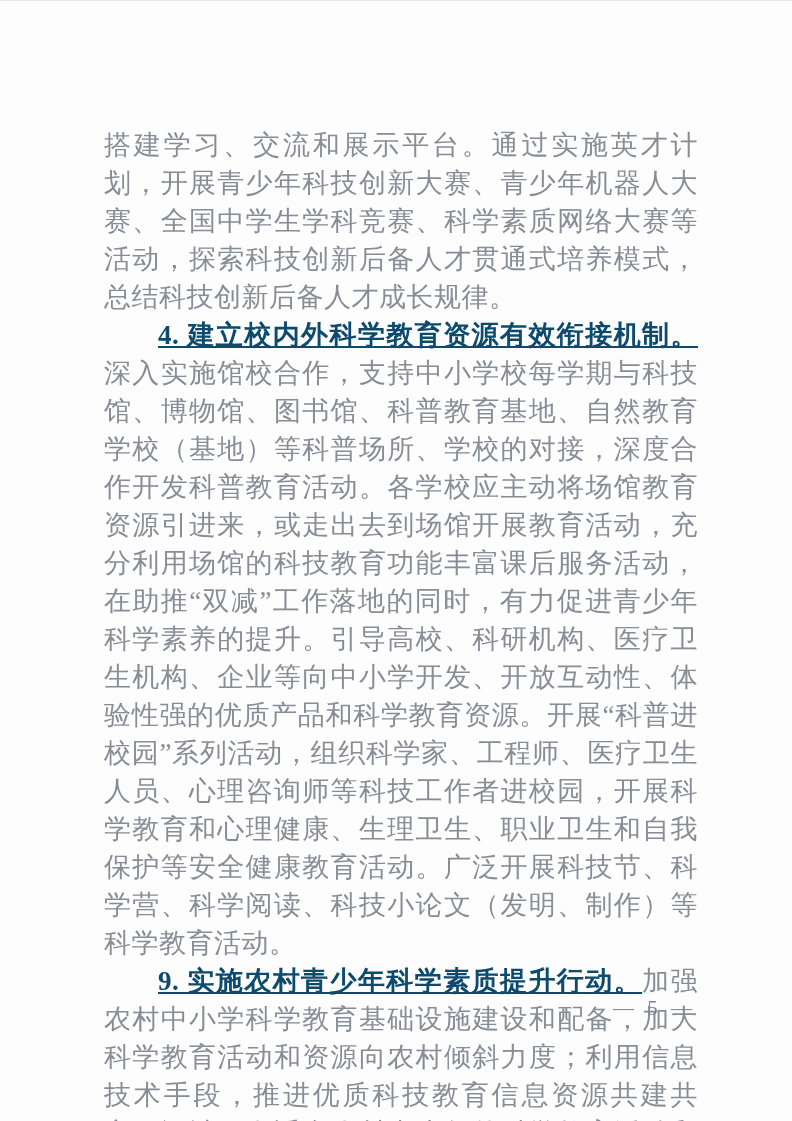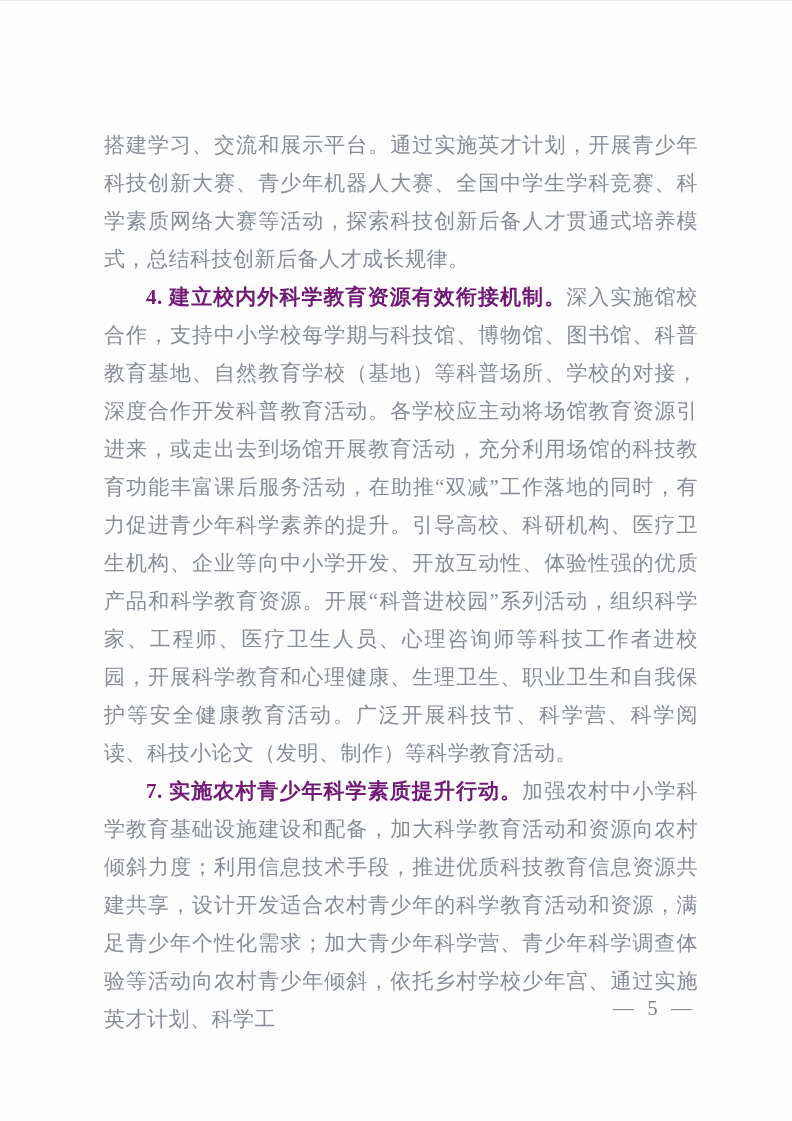--- a/index.html
+++ b/index.html
@@ -17,49 +17,50 @@
     box-shadow: inset 0 1px 0 #e8e8e8;
   }
   .doc-body {
     position: absolute;
     left: 104px;
     top: 126px;
     width: 594px;
   }
   p.para {
     margin: 0;
-    font-size: 21px;
+    font-size: 27px;
     line-height: 38px;
     text-align: justify;
     text-justify: inter-ideograph;
     color: #878d96;
     letter-spacing: 0.5px;
   }
   p.para.indent {
     text-indent: 2em;
   }
   .run { color: inherit; }
   .run.bold {
     font-weight: bold;
-    color: #701a75;
+    color: #0c4a6e;
+    text-decoration: underline;
   }
   .page-footer {
     position: absolute;
     top: 994px;
     right: 96px;
     font-size: 21px;
     line-height: 28px;
     color: #81868d;
     letter-spacing: 4px;
     font-family: "Liberation Serif", serif;
   }
 </style>
 </head>
 <body>
 
 <div class="page">
   <div class="doc-body">
       <p class="para"><span class="run">搭建学习、交流和展示平台。通过实施英才计划，开展青少年科技创新大赛、青少年机器人大赛、全国中学生学科竞赛、科学素质网络大赛等活动，探索科技创新后备人才贯通式培养模式，总结科技创新后备人才成长规律。</span></p>
       <p class="para indent"><span class="run bold">4. 建立校内外科学教育资源有效衔接机制。</span><span class="run">深入实施馆校合作，支持中小学校每学期与科技馆、博物馆、图书馆、科普教育基地、自然教育学校（基地）等科普场所、学校的对接，深度合作开发科普教育活动。各学校应主动将场馆教育资源引进来，或走出去到场馆开展教育活动，充分利用场馆的科技教育功能丰富课后服务活动，在助推“双减”工作落地的同时，有力促进青少年科学素养的提升。引导高校、科研机构、医疗卫生机构、企业等向中小学开发、开放互动性、体验性强的优质产品和科学教育资源。开展“科普进校园”系列活动，组织科学家、工程师、医疗卫生人员、心理咨询师等科技工作者进校园，开展科学教育和心理健康、生理卫生、职业卫生和自我保护等安全健康教育活动。广泛开展科技节、科学营、科学阅读、科技小论文（发明、制作）等科学教育活动。</span></p>
-      <p class="para indent"><span class="run bold">7. 实施农村青少年科学素质提升行动。</span><span class="run">加强农村中小学科学教育基础设施建设和配备，加大科学教育活动和资源向农村倾斜力度；利用信息技术手段，推进优质科技教育信息资源共建共享，设计开发适合农村青少年的科学教育活动和资源，满足青少年个性化需求；加大青少年科学营、青少年科学调查体验等活动向农村青少年倾斜，依托乡村学校少年宫、通过实施英才计划、科学工</span></p>
+      <p class="para indent"><span class="run bold">9. 实施农村青少年科学素质提升行动。</span><span class="run">加强农村中小学科学教育基础设施建设和配备，加大科学教育活动和资源向农村倾斜力度；利用信息技术手段，推进优质科技教育信息资源共建共享，设计开发适合农村青少年的科学教育活动和资源，满足青少年个性化需求；加大青少年科学营、青少年科学调查体验等活动向农村青少年倾斜，依托乡村学校少年宫、通过实施英才计划、科学工</span></p>
     </div>
   <div class="page-footer">— 5 —</div>
 </div>
 
 </body></html>

